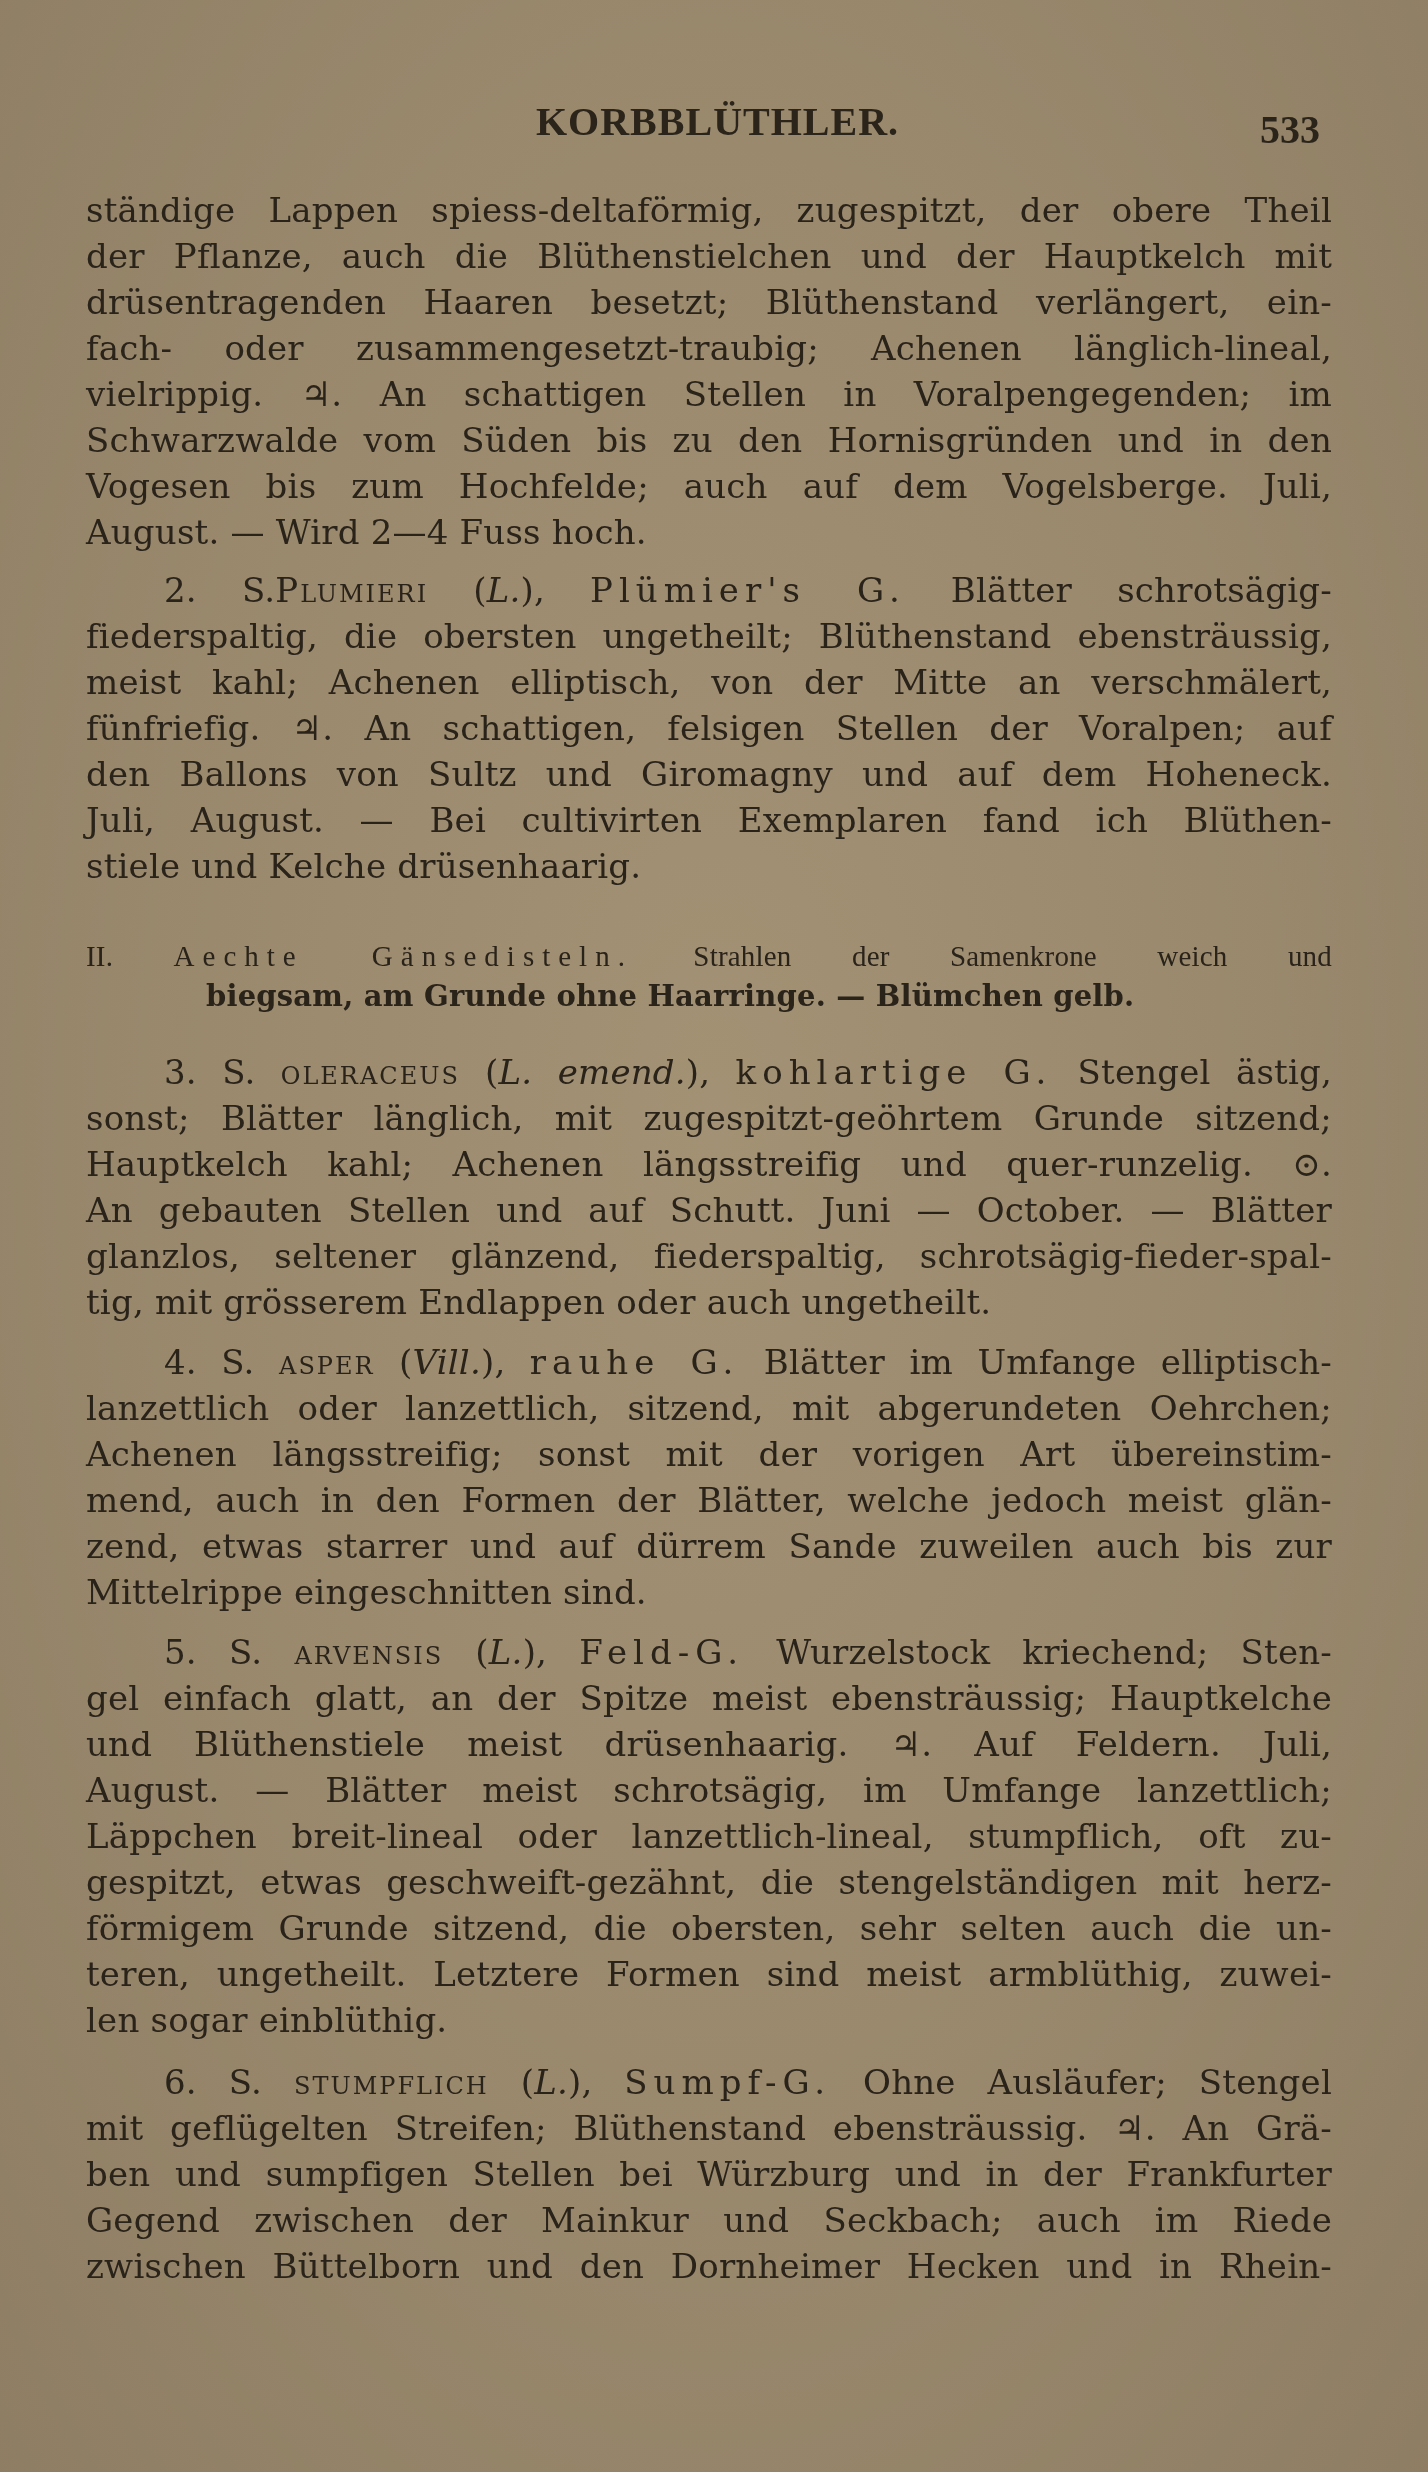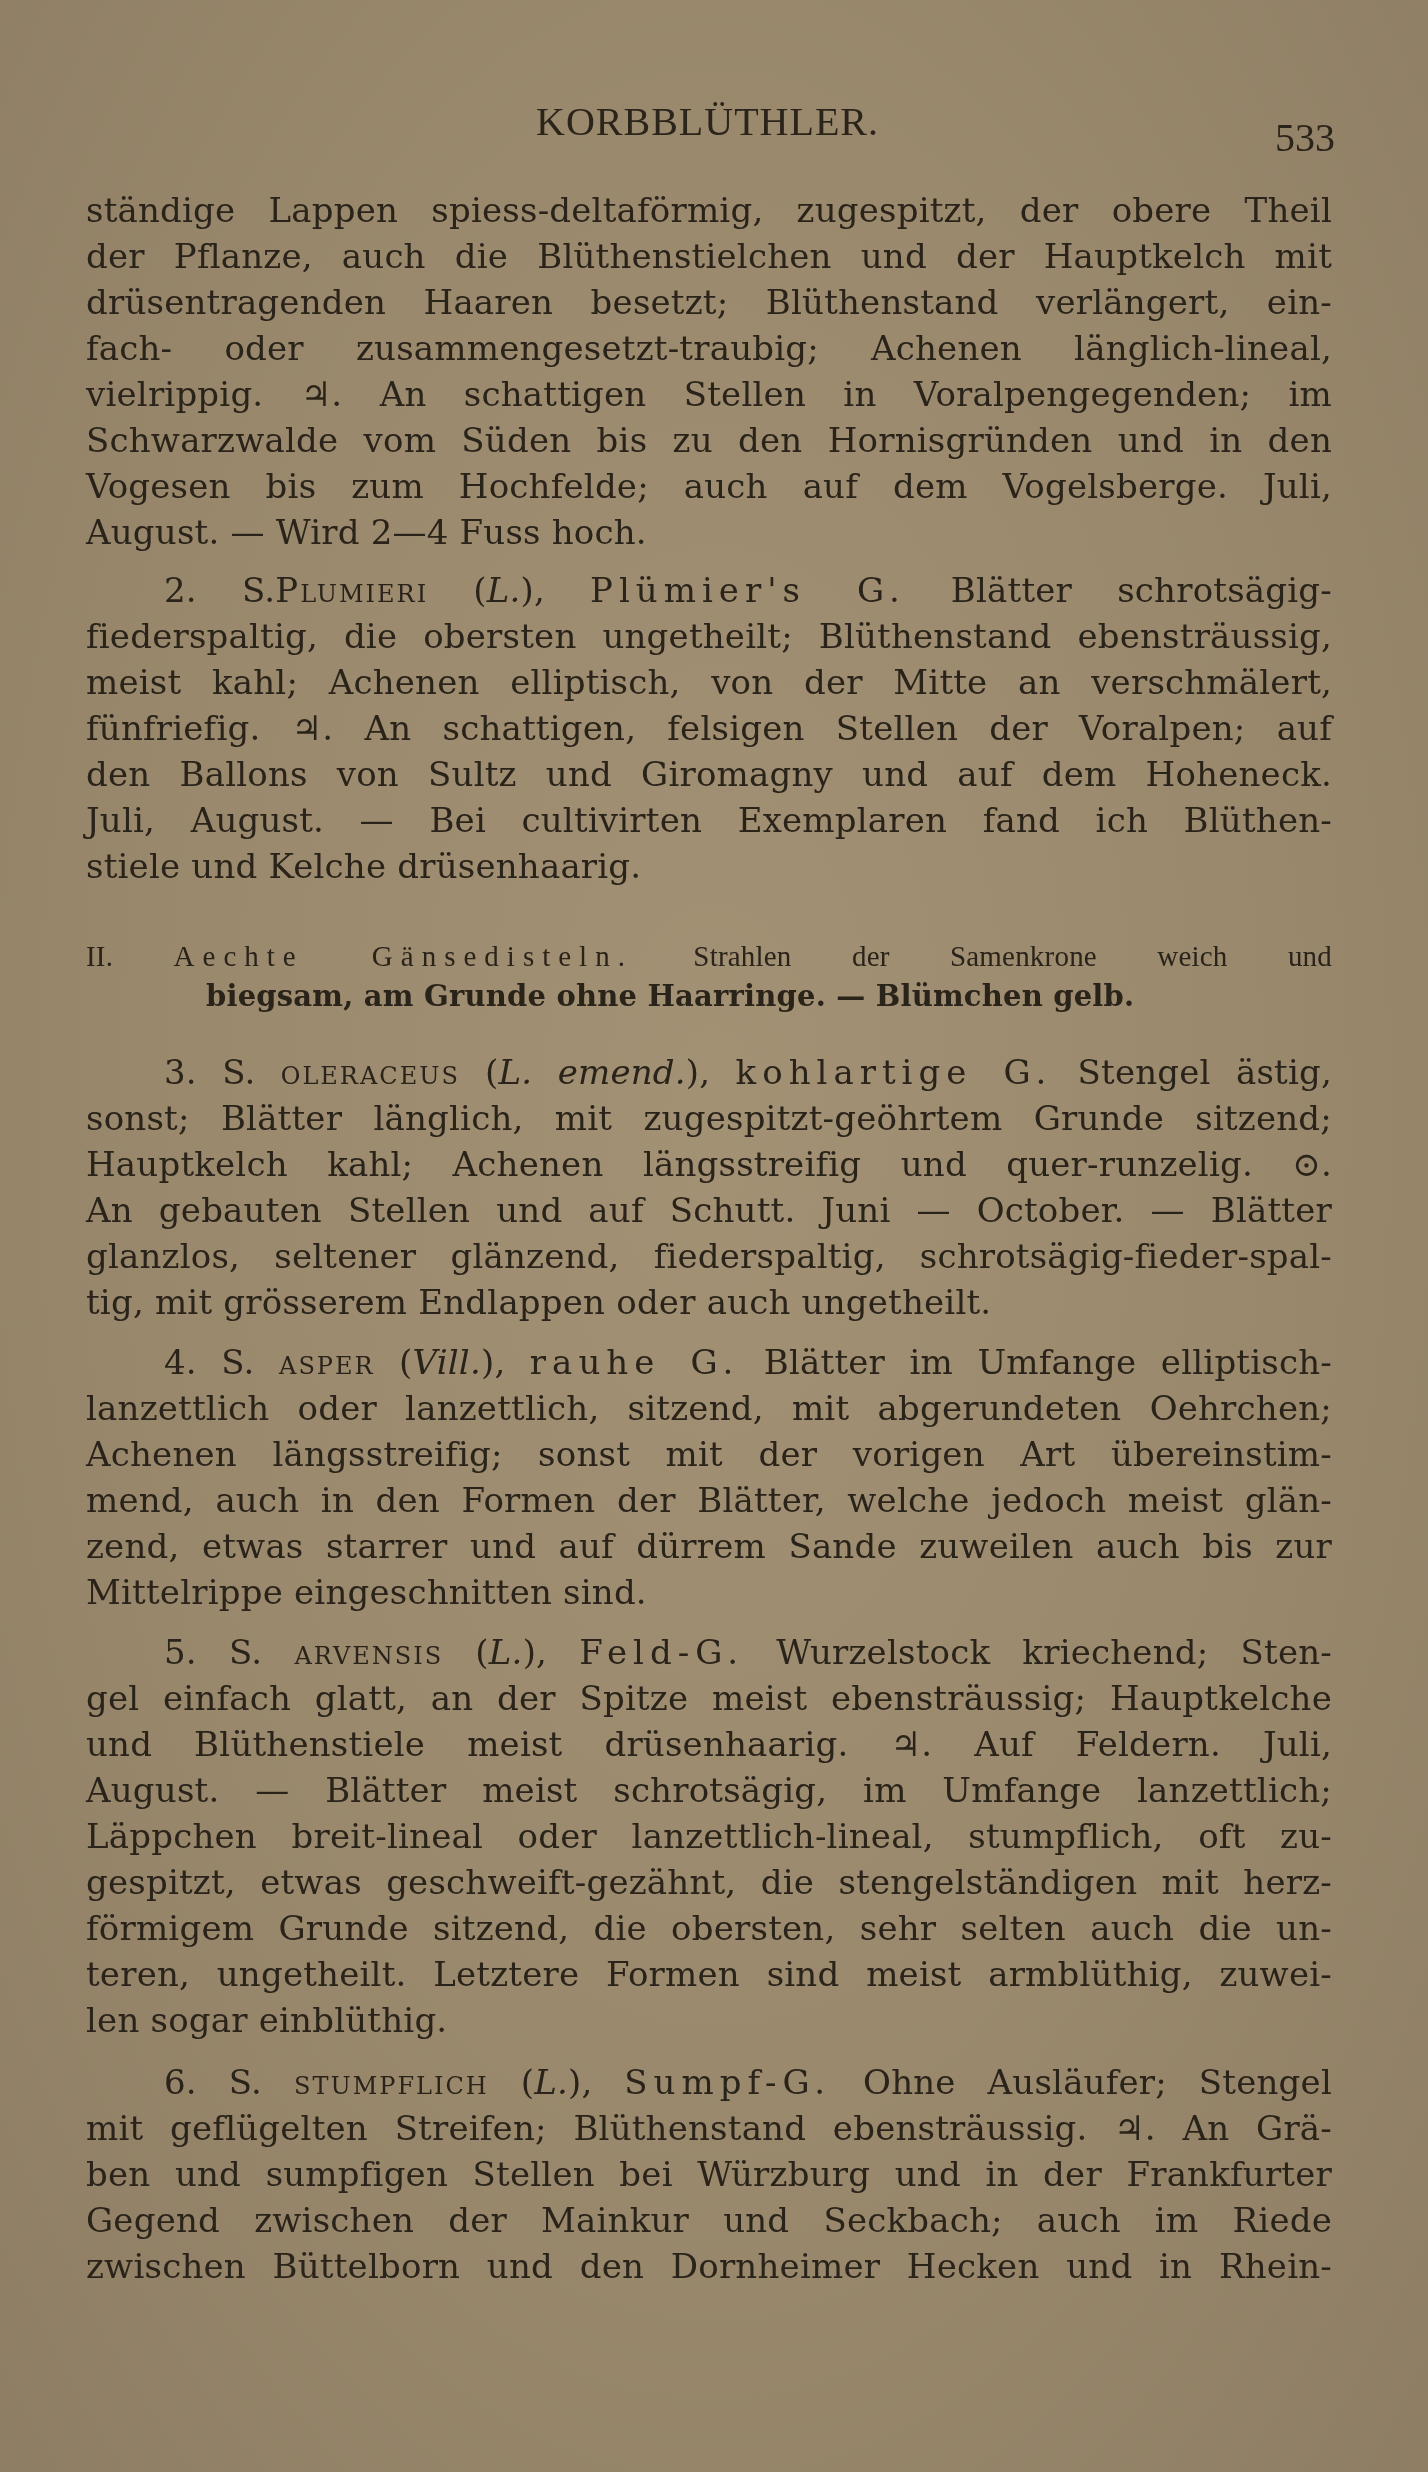--- a/index.html
+++ b/index.html
@@ -7,31 +7,31 @@
     width: 1428px; height: 2472px; overflow: hidden;
     background: #9a896d;
     background-image:
       radial-gradient(ellipse at 50% 45%, rgba(170,152,122,0.55) 0%, rgba(150,134,106,0.2) 55%, rgba(120,104,80,0.35) 100%);
     position: relative;
     font-family: "DejaVu Serif", "Liberation Serif", serif;
     color: #2a231a;
   }
   .page { position: absolute; left: 0; top: 0; width: 1428px; height: 2472px; }
   .running-head {
-    position: absolute; top: 98px; left: 0; width: 1428px; height: 50px;
+    position: absolute; top: 98px; left: 0; width: 1428px; height: 50px; font-weight: bold;
   }
   .head-title {
     position: absolute; left: 536px; top: 0;
     font-family: "Liberation Serif", "DejaVu Serif", serif;
     font-size: 40px; letter-spacing: 1px; color: #2b241a;
   }
   .page-number {
-    position: absolute; left: 1260px; top: 16px;
+    position: absolute; left: 1260px; top: 8px;
     font-family: "Liberation Serif", "DejaVu Serif", serif;
-    font-size: 40px; color: #2b241a; margin-left: 15px;
+    font-size: 40px; color: #2b241a;
   }
   .line {
     position: absolute; left: 86px; width: 1246px;
     font-size: 34px; line-height: 40px; height: 40px;
     white-space: nowrap; text-align: justify; text-align-last: justify;
     letter-spacing: 0.2px;
   }
   .line.last { text-align-last: left; }
   .line.indent { left: 164px; width: 1168px; }
   .line.sec-indent { left: 206px; width: 1126px; }

